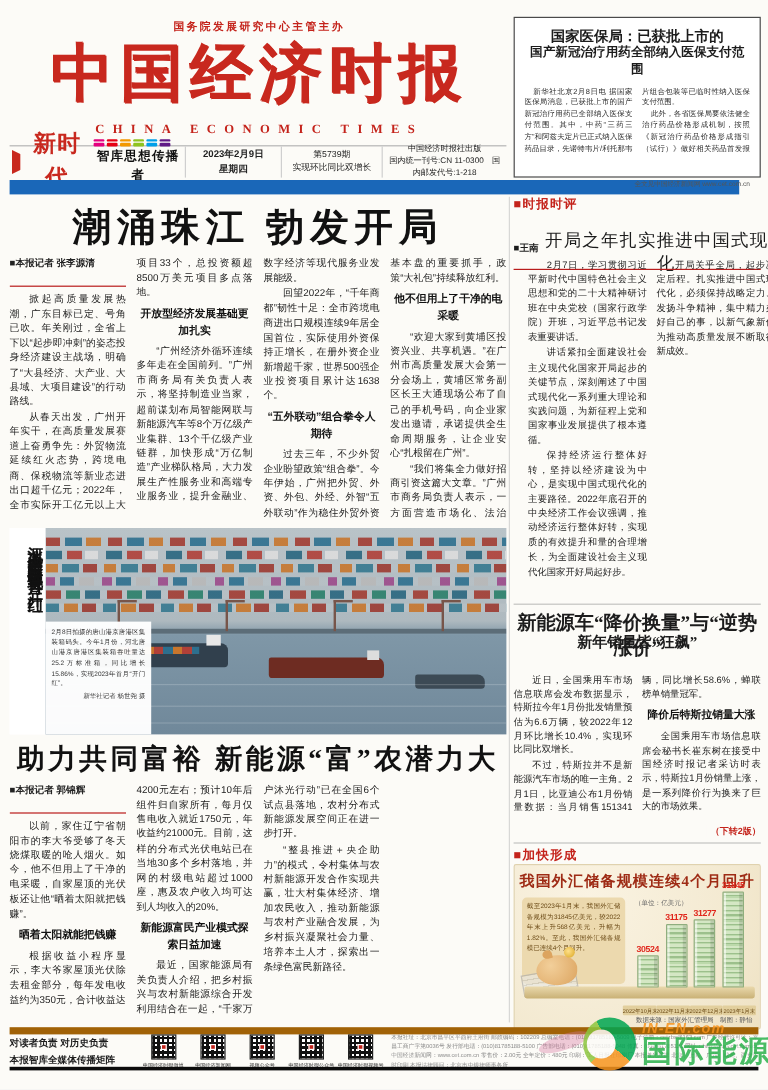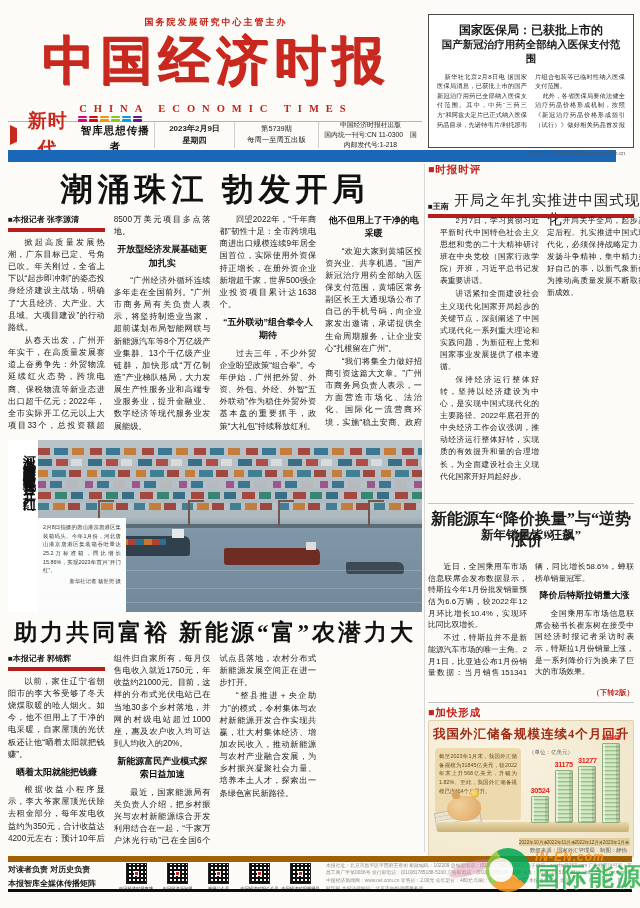--- a/index.html
+++ b/index.html
@@ -32,21 +32,21 @@
   #medical-box { top:14px; left:428px; width:206px; height:134px; border:1px solid #4a4a4a; background:#fff; padding:7px 8px 4px; }
   .med-h { text-align:center; font-weight:900; line-height:1.35; }
   .med-h.l1 { font-size:12px; }
   .med-h.l2 { font-size:10.5px; }
   #med-cols { column-count:2; column-gap:8px; font-size:6.2px; line-height:1.55; height:76px; overflow:hidden; margin-top:5px; color:#2a2a2a; }
   #med-cols p { text-indent:1.2em; }
   #med-note { text-align:right; font-size:5.5px; color:#555; margin-top:2px; }
 
   
   #lead-head { top:168px; left:8px; width:414px; text-align:center; font-size:32px; font-weight:900; letter-spacing:5px; color:#111; }
-  .byline { font-size:8px; font-weight:bold; border-bottom:4px solid #b91c1c; padding-bottom:2px; margin-bottom:5px; }
+  .byline { font-size:8px; font-weight:bold; border-bottom:1px solid #b91c1c; padding-bottom:12px; margin-bottom:5px; }
   #lead-cols { top:214px; left:8px; width:414px; height:224px; column-count:4; column-gap:9px; column-fill:auto; font-size:8.2px; line-height:1.48; overflow:hidden; color:#222; }
   #lead-cols p, #bottom-cols p, #comment-cols p, #nev-cols p { text-indent:2em; margin-bottom:1px; }
   .subhead { font-size:9px; font-weight:900; text-align:center; margin:5px 0; color:#111; }
 
   
   #photo-area { top:440px; left:8px; width:414px; height:172px; background:#fff; }
   #vcap { position:absolute; left:0; top:0; bottom:0; width:30px; background:#fff; writing-mode:vertical-rl; font-family:"Liberation Serif","DejaVu Serif",serif; font-weight:900; font-size:13px; letter-spacing:2px; padding-top:5px; color:#111; }
   #photo { position:absolute; left:30px; right:0; top:0; bottom:0; background:linear-gradient(180deg,#b9c3c8 0%,#aeb9bf 45%,#7f97a7 52%,#70889a 100%); overflow:hidden; }
   .crow { position:absolute; left:0; right:0; height:7px; opacity:.9; }
   .crow.r1 { top:8px;  background:repeating-linear-gradient(90deg,#a23c32 0 12px,#b7c0c5 12px 16px,#2d6f8e 16px 30px,#b7c0c5 30px 34px,#c7762d 34px 46px,#b7c0c5 46px 52px); }
@@ -164,21 +164,21 @@
           </span>
         <span id="era-sub">智库思想传播者</span>
       </span>
     </div>
     <div class="info-cell c2">
       <span>2023年2月9日</span>
       <span>星期四</span>
     </div>
     <div class="info-cell c3">
       <span>第5739期</span>
-      <span>每周一至周五出版</span>
+      <span>实现环比同比双增长</span>
     </div>
     <div class="info-cell c4">
       <span>中国经济时报社出版</span>
       <span><span>国内统一刊号:CN 11-0300</span>　<span>国内邮发代号:1-218</span></span>
     </div>
   </div>
   <div class="abs" id="blue-bar"></div>
 
   <div class="abs" id="medical-box">
     <div class="med-h l1 serif">国家医保局：已获批上市的</div>
@@ -194,21 +194,21 @@
   <div class="abs jc" id="lead-cols">
     <div class="byline">■本报记者 张李源清</div>
     <p>掀起高质量发展热潮，广东目标已定、号角已吹。年关刚过，全省上下以“起步即冲刺”的姿态投身经济建设主战场，明确了“大县经济、大产业、大县域、大项目建设”的行动路线。</p>
     <p>从春天出发，广州开年实干，在高质量发展赛道上奋勇争先：外贸物流延续红火态势，跨境电商、保税物流等新业态进出口超千亿元；2022年，全市实际开工亿元以上大项目33个，总投资额超8500万美元项目多点落地。</p>
     <div class="subhead">开放型经济发展基础更加扎实</div>
     <p>“广州经济外循环连续多年走在全国前列。”广州市商务局有关负责人表示，将坚持制造业当家，超前谋划布局智能网联与新能源汽车等8个万亿级产业集群、13个千亿级产业链群，加快形成“万亿制造”产业梯队格局，大力发展生产性服务业和高端专业服务业，提升金融业、数字经济等现代服务业发展能级。</p>
     <p>回望2022年，“千年商都”韧性十足：全市跨境电商进出口规模连续9年居全国首位，实际使用外资保持正增长，在册外资企业新增超千家，世界500强企业投资项目累计达1638个。</p>
     <div class="subhead">“五外联动”组合拳令人期待</div>
     <p>过去三年，不少外贸企业盼望政策“组合拳”。今年伊始，广州把外贸、外资、外包、外经、外智“五外联动”作为稳住外贸外资基本盘的重要抓手，政策“大礼包”持续释放红利。</p>
     <div class="subhead">他不但用上了干净的电采暖</div>
-    <p>“欢迎大家到黄埔区投资兴业、共享机遇。”国产新冠治疗用药全部纳入医保支付范围，黄埔区常务副区长王大通现场公布了自己的手机号码，向企业家发出邀请，承诺提供全生命周期服务，让企业安心“扎根留在广州”。</p>
+    <p>“欢迎大家到黄埔区投资兴业、共享机遇。”在广州市高质量发展大会第一分会场上，黄埔区常务副区长王大通现场公布了自己的手机号码，向企业家发出邀请，承诺提供全生命周期服务，让企业安心“扎根留在广州”。</p>
     <p>“我们将集全力做好招商引资这篇大文章。”广州市商务局负责人表示，一方面营造市场化、法治化、国际化一流营商环境，实施“稳土安商、政府用行动说话”；另一方面聚焦拿地、投产、达产等关键环节“一键一策”，一揽子解决实际困难，让企业真正“择广州而栖”。</p>
   </div>
 
   <div class="abs" id="photo-area">
     <div id="vcap">河北唐山港集装箱吞吐量实现首月“开门红”</div>
     <div id="photo">
       <div class="crow r1"></div>
       <div class="crow r2"></div>
       <div class="crow r3"></div>
       <div class="crow r4"></div>

